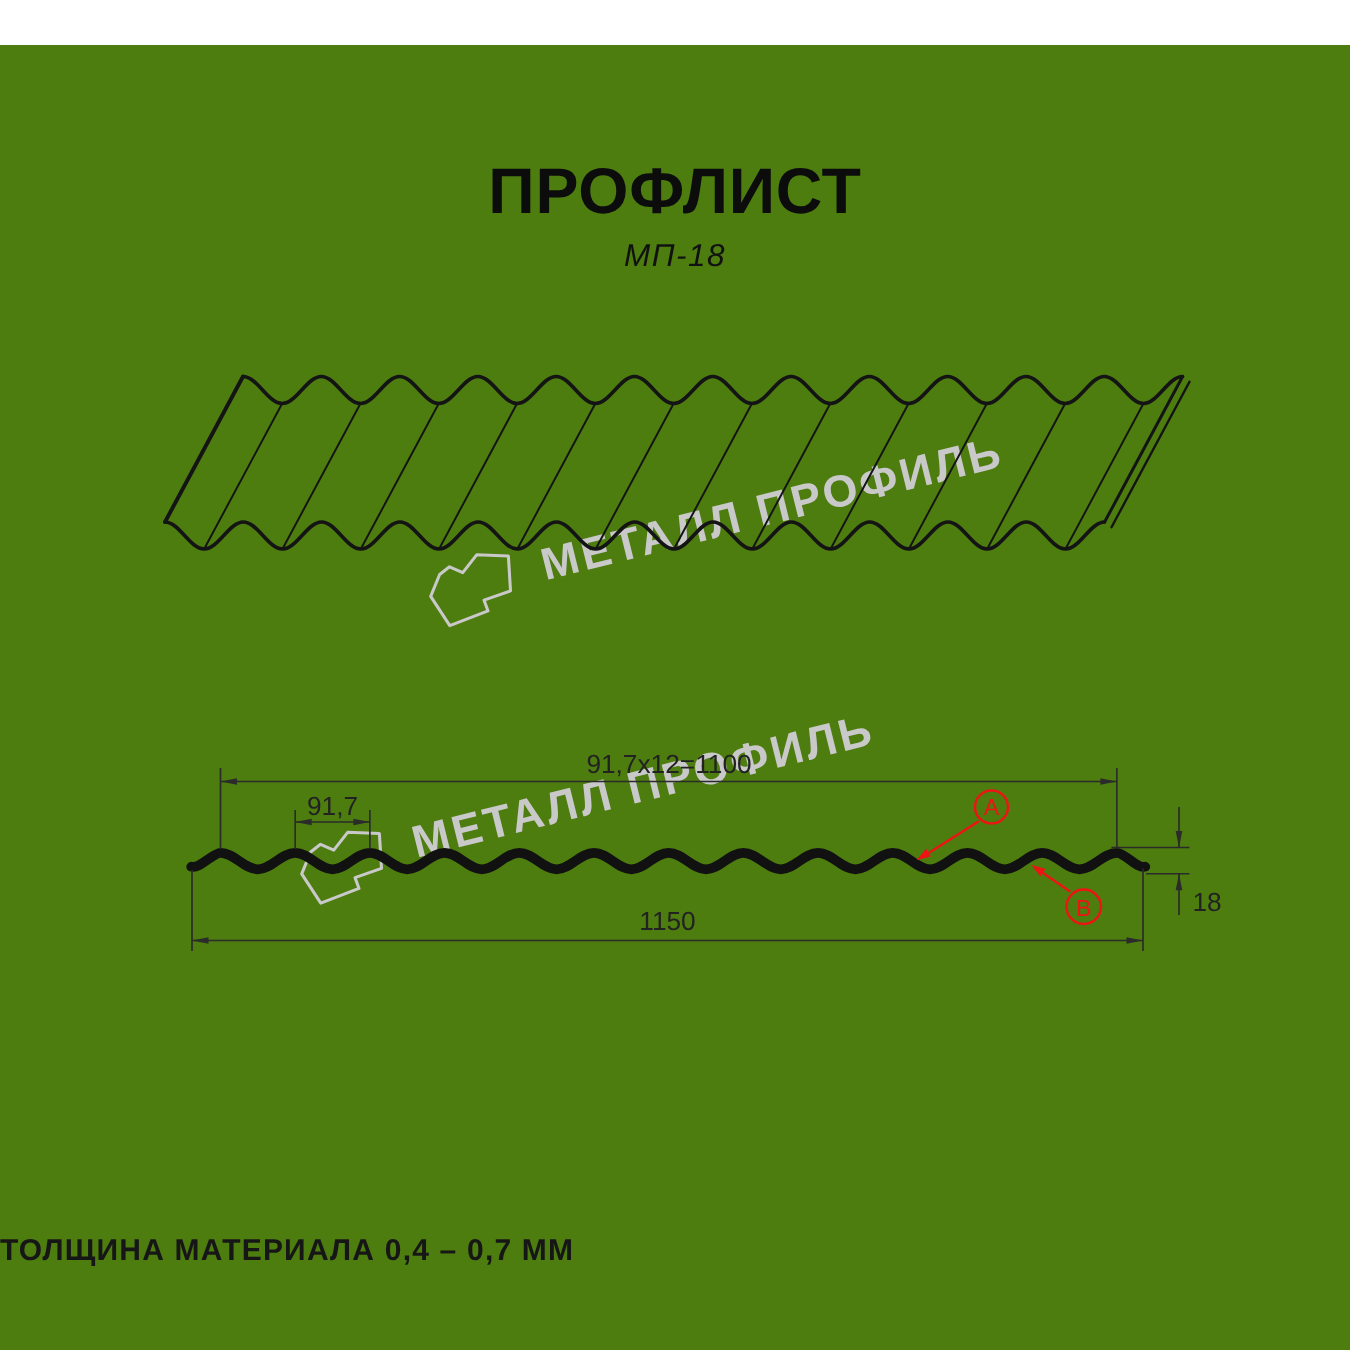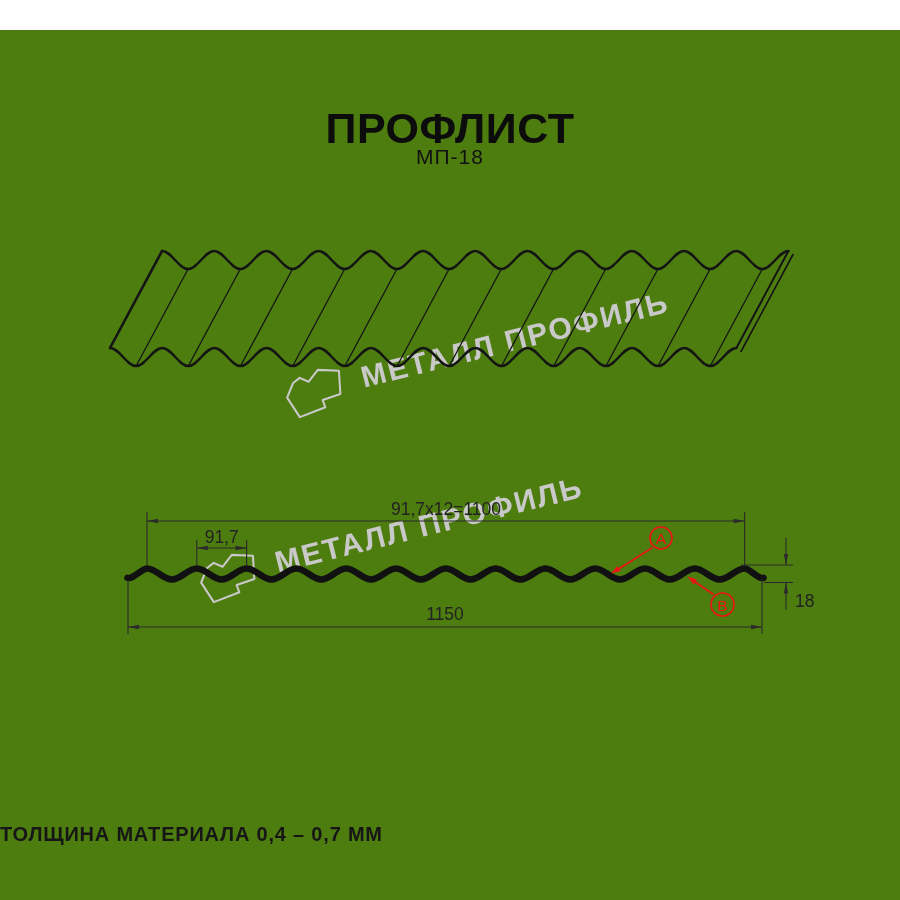--- a/index.html
+++ b/index.html
@@ -1,21 +1,21 @@
 <!DOCTYPE html>
 <html style="--accent: #ee1414; --wm: #c9c9c9;"><head>
 <meta charset="utf-8">
 <style>
   html,body{margin:0;padding:0;background:#fff;}
   .page{position:relative;width:900px;height:900px;background:#4d7c0f;overflow:hidden;
         font-family:"Liberation Sans",sans-serif;margin-top:30px;}
   .title{position:absolute;left:0;top:74px;width:100%;text-align:center;
          font-size:43px;font-weight:800;color:#0c0c0c;letter-spacing:.5px;}
-  .subtitle{position:absolute;left:0;top:115px;width:100%;text-align:center;
-            font-size:21px;font-weight:400;color:#111;letter-spacing:1px;}
+  .subtitle{position:absolute;left:0;top:129px;width:100%;text-align:center;
+            font-size:21px;font-weight:400;color:#111;letter-spacing:1px;font-style:italic;}
   .caption{position:absolute;left:0;top:793px;width:100%;text-align:left;
            font-size:20px;font-weight:700;color:#161616;letter-spacing:.8px;}
   .watermark{position:absolute;display:flex;align-items:center;gap:10px;
              color:var(--wm,#c9c9c9);pointer-events:none;transform-origin:left center;}
   .watermark span{font-size:30px;font-weight:700;letter-spacing:2px;white-space:nowrap;}
   .watermark svg{flex:0 0 auto;}
   .wm1{left:282px;top:338px;transform:rotate(-14deg);}
   .wm2{left:196px;top:523px;transform:rotate(-14deg);}
   svg#drawing{position:absolute;left:0;top:0;}
   .dim-text{font-family:"Liberation Sans",sans-serif;font-size:17.5px;fill:#222;}

